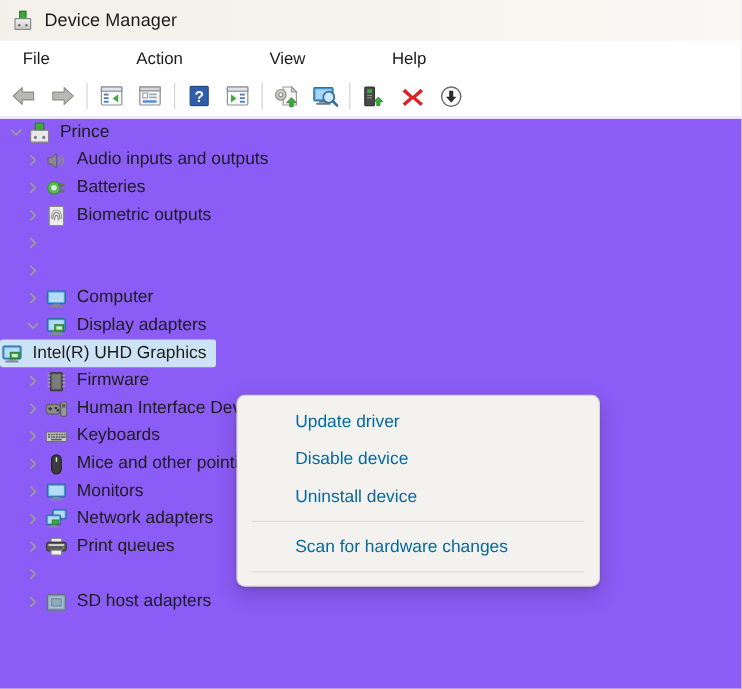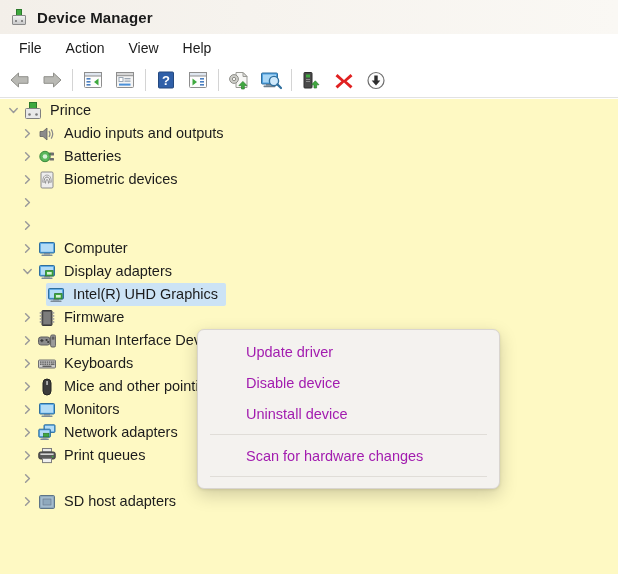--- a/index.html
+++ b/index.html
@@ -64,34 +64,34 @@
     background: #6d6d6d;
     border-radius: 50%;
     top: 12px;
   }
   .title-icon .ti-dot.d1 { left: 5px; }
   .title-icon .ti-dot.d2 { left: 11px; }
   .title-text {
     font-size: 15px;
     color: #1b1b1b;
     letter-spacing: 0.1px;
-    font-weight: bold;
   }
 
   
   .menubar {
     position: absolute;
     left: 0; top: 34px;
     width: 618px;
     height: 28px;
     background: #ffffff;
     display: flex;
     align-items: center;
     box-sizing: border-box;
     padding-left: 7px;
+    gap: 48px;
   }
   .menu-item {
     font-size: 14px;
     color: #1b1b1b;
     padding: 3px 12px 4px 12px;
     cursor: default;
     white-space: nowrap;
   }
 
   
@@ -128,21 +128,21 @@
     height: 1px;
     background: #e2e2e2;
   }
 
   
   .tree {
     position: absolute;
     left: 0; top: 99px;
     width: 618px;
     height: 475px;
-    background: #fef9c3;
+    background: #8b5cf6;
     overflow: hidden;
   }
   .row {
     position: relative;
     height: 23px;
     display: flex;
     align-items: center;
     white-space: nowrap;
     cursor: default;
   }
@@ -179,21 +179,21 @@
     padding-right: 8px;
     border-radius: 2px;
   }
   .row.selected .row-hit {
     background: #cce3f5;
   }
 
   
   .lvl0 { padding-left: 4px; }
   .lvl1 { padding-left: 18px; }
-  .lvl2 { padding-left: 46px; }
+  .lvl2 { }
 
   
   .ctxmenu {
     position: absolute;
     left: 197px;
     top: 329px;
     width: 303px;
     background: #f4f2ef;
     border: 1px solid #d9d5d0;
     border-radius: 7px;
@@ -201,21 +201,21 @@
     padding: 6px 4px 6px 4px;
     box-sizing: border-box;
     z-index: 30;
   }
   .ctx-item {
     height: 31px;
     display: flex;
     align-items: center;
     padding-left: 44px;
     font-size: 14.5px;
-    color: #a21caf;
+    color: #0369a1;
     border-radius: 4px;
     cursor: default;
     box-sizing: border-box;
   }
   .ctx-item.highlight {
     background: #e9e7e3;
     font-weight: bold;
   }
   .ctx-sep {
     height: 1px;
@@ -446,21 +446,21 @@
       </span>
       <span class="row-hit">
         <span class="row-icon">
           <svg width="18" height="18" viewBox="0 0 18 18">
             <rect x="3" y="1" width="12" height="16" rx="1.2" fill="#ededed" stroke="#8a8a8a"></rect>
             <path d="M6 12 q0 -6 3 -6 q3 0 3 6" fill="none" stroke="#8a8a8a" stroke-width="1"></path>
             <path d="M7.5 12.5 q0 -4 1.5 -4 q1.5 0 1.5 4" fill="none" stroke="#8a8a8a" stroke-width="1"></path>
             <path d="M4.6 11.5 q0 -7.5 4.4 -7.5 q4.4 0 4.4 7.5" fill="none" stroke="#a5a5a5" stroke-width="1"></path>
           </svg>
         </span>
-        <span class="row-label">Biometric devices</span>
+        <span class="row-label">Biometric outputs</span>
       </span>
     </div>
 
     <div class="row lvl1">
       <span class="chev">
         <svg width="11" height="11" viewBox="0 0 11 11">
             <path d="M3.6 1.8 L7.4 5.5 L3.6 9.2" fill="none" stroke="#9a9a9a" stroke-width="1.5" stroke-linecap="round" stroke-linejoin="round"></path>
           </svg>
       </span>
     </div>

